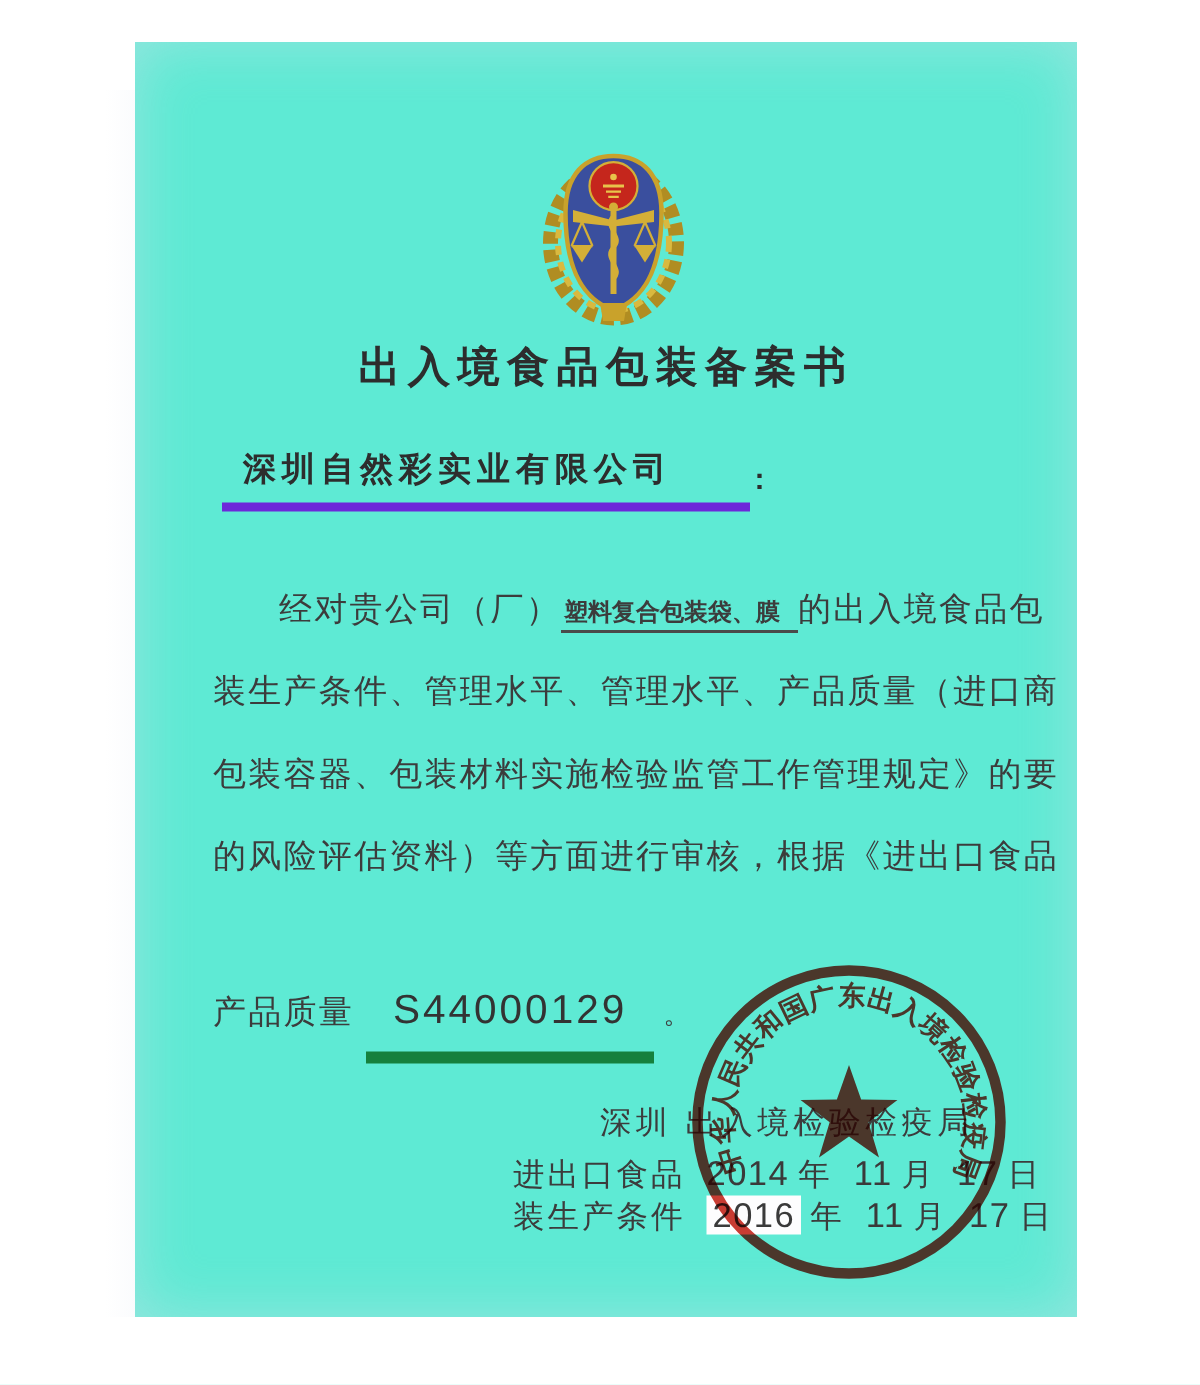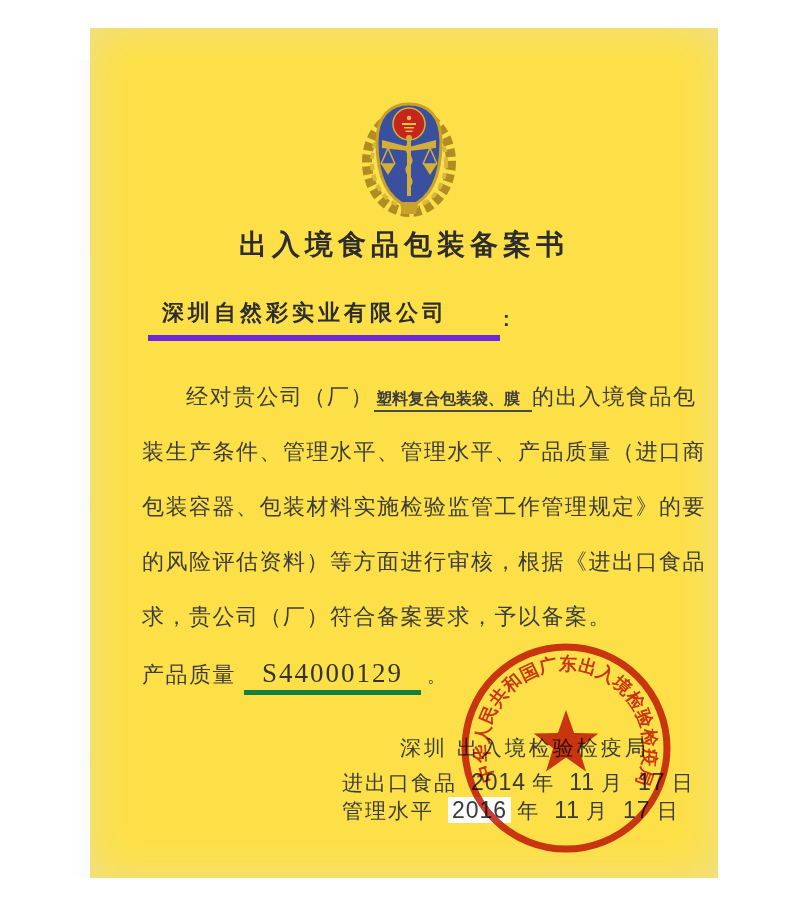--- a/index.html
+++ b/index.html
@@ -1,21 +1,21 @@
 <!DOCTYPE html>
 <html><head>
 <meta charset="utf-8">
 <style>
   * { margin:0; padding:0; box-sizing:border-box; }
   html,body { width:800px; height:923px; background:#ffffff; overflow:hidden; }
   body { position:relative; font-family:"Liberation Sans", sans-serif; }
 
   .paper {
     position:absolute; left:90px; top:28px; width:628px; height:850px;
-    background:#fde047;
+    background:#5eead4;
     box-shadow:inset 0 0 40px rgba(220,224,234,0.45);
   }
   .paper-edge {
     position:absolute; left:70px; top:60px; width:22px; height:818px;
     background:linear-gradient(90deg,#ffffff, #fafbfd);
   }
 
   .emblem { position:absolute; left:272px; top:62px; width:94px; height:128px; }
 
   .cert-title {
@@ -30,38 +30,38 @@
     border-bottom:6px solid #6d28d9;
     padding:0 0 7px 14px;
     font-size:22px; font-weight:bold; letter-spacing:4px; color:#2d2d2d;
   }
   .colon { font-weight:bold; font-size:20px; color:#2d2d2d; margin-left:3px; vertical-align:-6px; }
 
   .body-text {
     position:absolute; left:52px; top:350px; width:552px;
     font-size:22px; color:#3c3c3c; letter-spacing:1.5px; font-weight:500;
   }
-  .body-line { height:55px; line-height:38px; white-space:nowrap; }
+  .body-line { height:55px; line-height:55px; white-space:nowrap; }
   .indent { padding-left:44px; }
   .product-underline {
     font-size:16px; font-weight:bold; letter-spacing:0;
     border-bottom:2px solid #4a4a4a;
     padding:0 12px 3px 2px;
   }
 
   .code-line {
     position:absolute; left:52px; top:630px;
     font-size:22px; color:#3c3c3c; letter-spacing:1.5px;
   }
   .code-underline {
     display:inline-block;
-    font-family:Liberation Serif, serif;
+    font-family:Liberation Sans, sans-serif;
     font-size:27px; letter-spacing:2px; color:#333;
-    border-bottom:5px solid #15803d;
-    padding:0 18px 1px 18px; margin-left:8px;
+    border-bottom:8px solid #15803d;
+    padding:0 18px 12px 18px; margin-left:8px;
   }
   .code-period { margin-left:6px; font-size:18px; }
 
   .authority {
     position:absolute; left:310px; top:706px;
     font-size:21px; letter-spacing:3px; color:#3c3c3c; white-space:nowrap;
   }
   .date-line {
     position:absolute; left:252px;
     font-size:21px; color:#3c3c3c; letter-spacing:2px; white-space:nowrap;
@@ -120,35 +120,34 @@
     <span class="company-underline">深圳自然彩实业有限公司</span><span class="colon">:</span>
   </div>
 
   <div class="body-text">
     <div class="body-line indent">
       <span>经对贵公司（厂）</span><span class="product-underline">塑料复合包装袋、膜</span><span>的出入境食品包</span>
     </div>
     <div class="body-line">装生产条件、管理水平、管理水平、产品质量（进口商</div>
     <div class="body-line">包装容器、包装材料实施检验监管工作管理规定》的要</div>
     <div class="body-line">的风险评估资料）等方面进行审核，根据《进出口食品</div>
-    <div class="body-line">求，贵公司（厂）符合备案要求，予以备案。</div>
   </div>
 
   <div class="code-line">
     <span>产品质量</span><span class="code-underline">S44000129</span><span class="code-period">。</span>
   </div>
 
   <div class="authority">深圳 出入境检验检疫局</div>
 
   <div class="date-line date-issue">
     <span>进出口食品</span><span class="num">2014</span><span>年</span><span class="num">11</span><span>月</span><span class="num">17</span><span>日</span>
   </div>
 
   <div class="date-line date-expiry">
-    <span>管理水平</span><span class="num hl">2016</span><span>年</span><span class="num">11</span><span>月</span><span class="num">17</span><span>日</span>
+    <span>装生产条件</span><span class="num hl">2016</span><span>年</span><span class="num">11</span><span>月</span><span class="num">17</span><span>日</span>
   </div>
 
   <svg class="seal" viewBox="0 0 220 220" aria-hidden="true">
     <circle cx="110" cy="110" r="101" fill="none" stroke="#c5261c" stroke-width="7"></circle>
     <path id="sealArc" d="M42.5,149 A78,78 0 1 1 177.5,149" fill="none"></path>
     <text font-size="18" font-weight="bold" fill="#c5261c" letter-spacing="0.5">
       <textPath href="#sealArc" startOffset="8">中华人民共和国广东出入境检验检疫局</textPath>
     </text>
     <polygon transform="translate(110,106)" points="0,-34 8.1,-11 32.3,-10.6 12.9,4.2 20,27.6 0,13.6 -20,27.6 -12.9,4.2 -32.3,-10.6 -8.1,-11" fill="#c5261c"></polygon>
   </svg>

